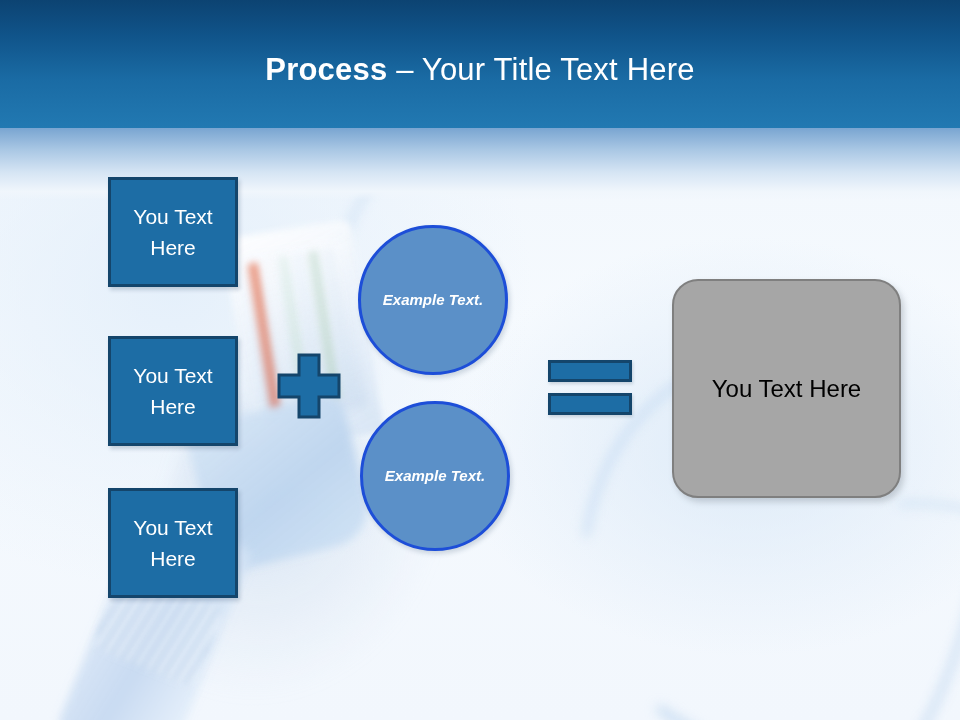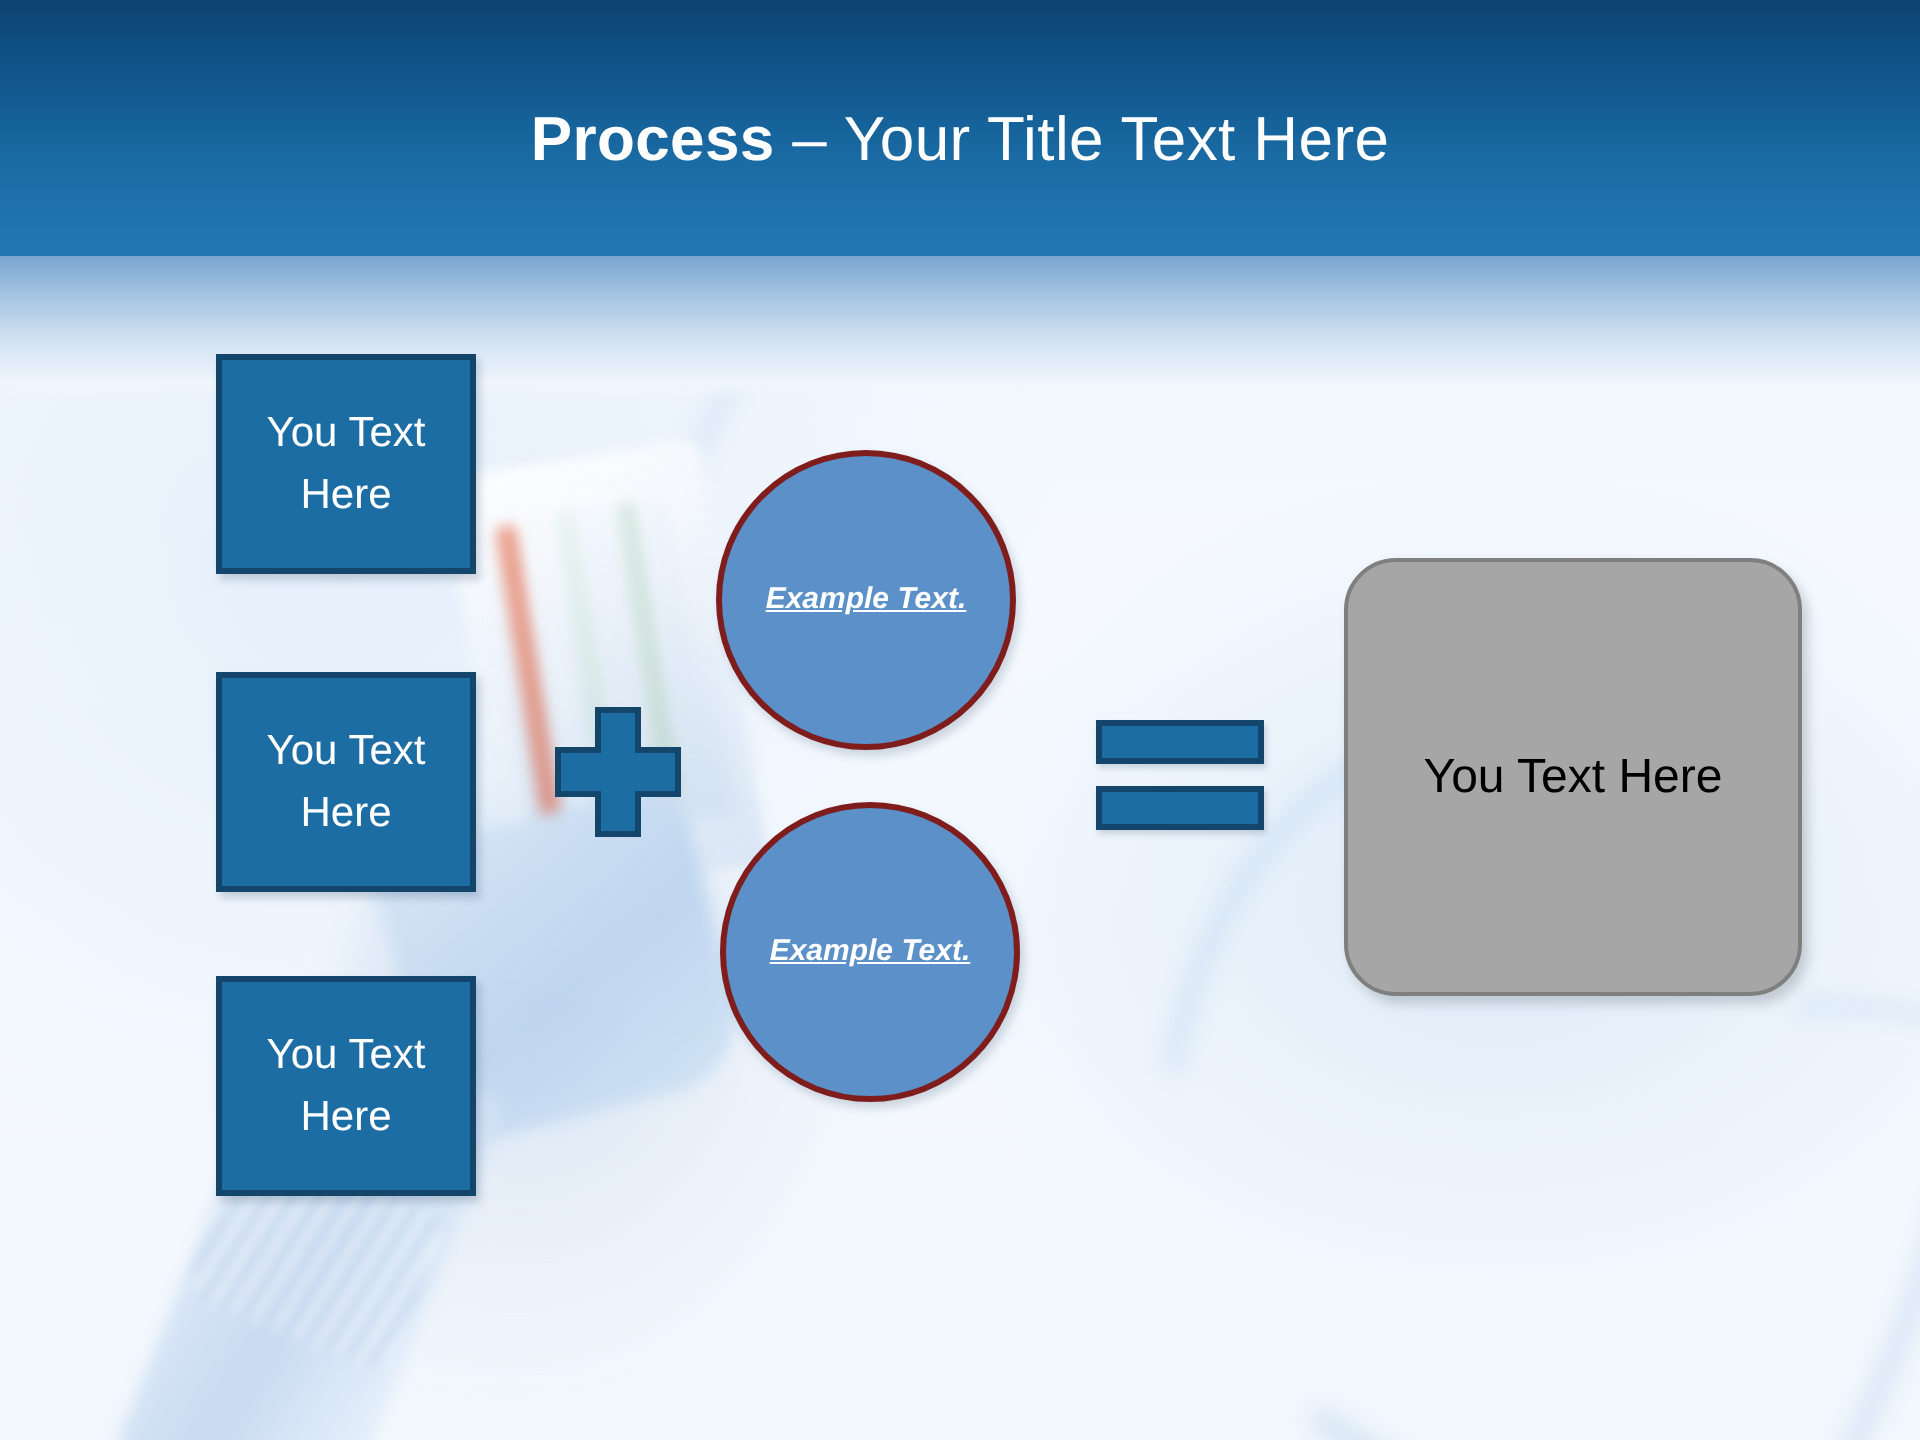--- a/index.html
+++ b/index.html
@@ -168,33 +168,32 @@
   }
   .plus-sign svg { display: block; }
 
   
   .circle {
     position: absolute;
     width: 150px;
     height: 150px;
     border-radius: 50%;
     background: #5b90c8;
-    border: 3px solid #7f1d1d;
+    border: 3px solid #1d4ed8;
     box-sizing: border-box;
     color: #ffffff;
     font-size: 15px;
     font-weight: bold;
     font-style: italic;
     line-height: 22px;
     display: flex;
     align-items: center;
     justify-content: center;
     text-align: center;
     box-shadow: 2px 3px 5px rgba(40,70,100,0.20);
-    text-decoration: underline;
   }
   .circle.c1 { left: 358px; top: 225px; }
   .circle.c2 { left: 360px; top: 401px; }
 
   
   .equals-sign {
     position: absolute;
     left: 548px; top: 360px;
     width: 84px; height: 56px;
   }

